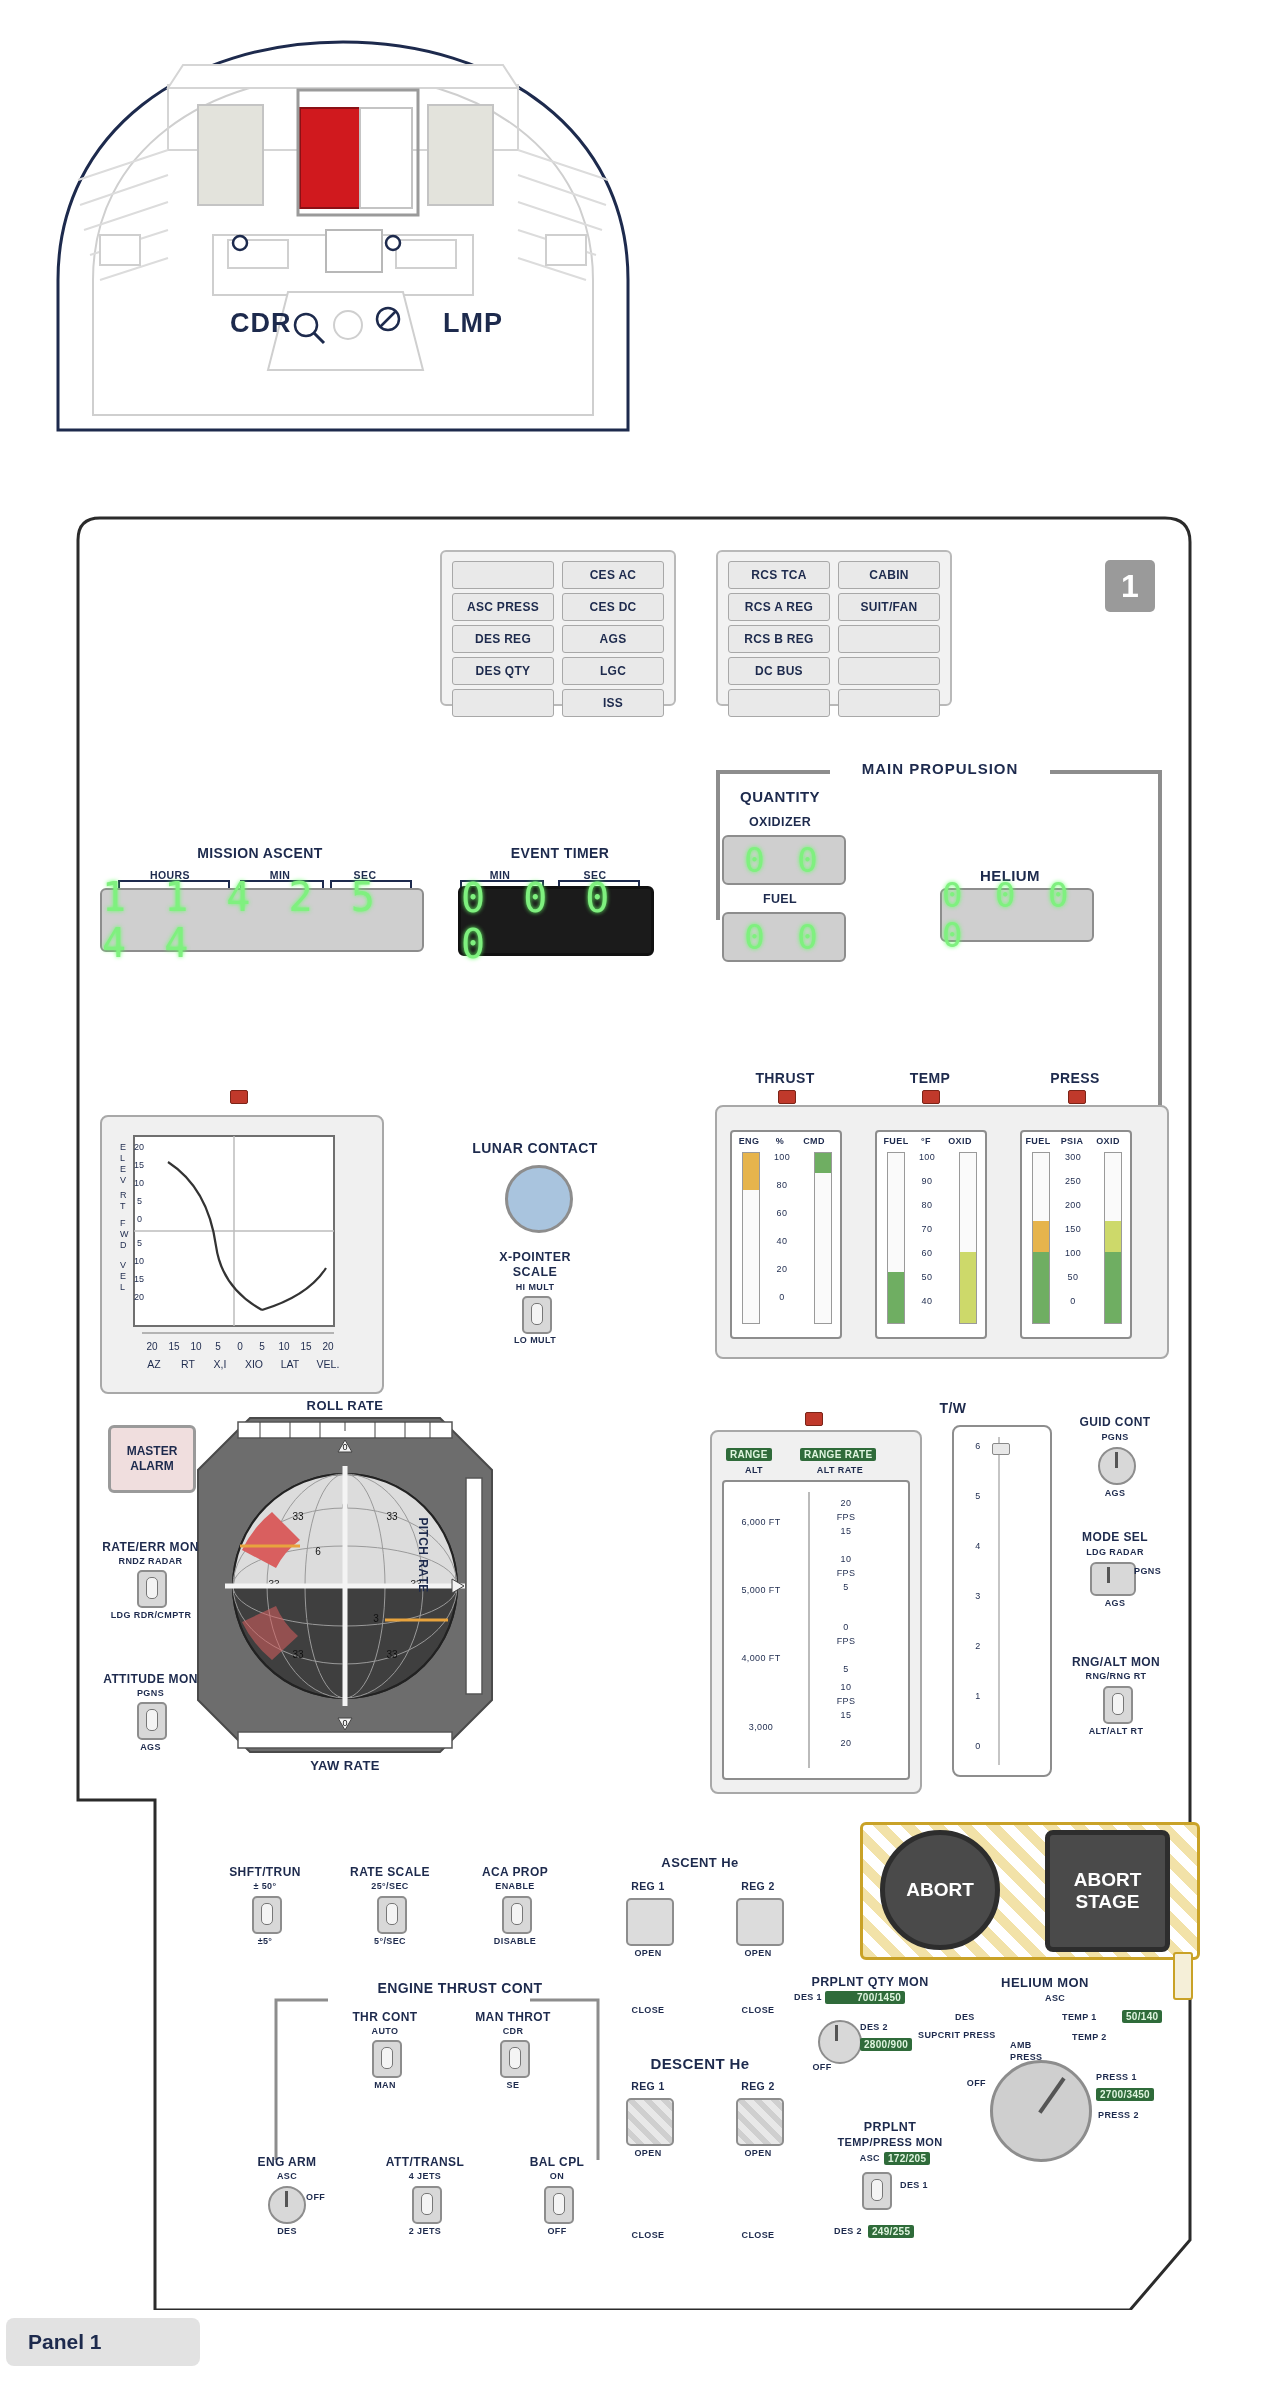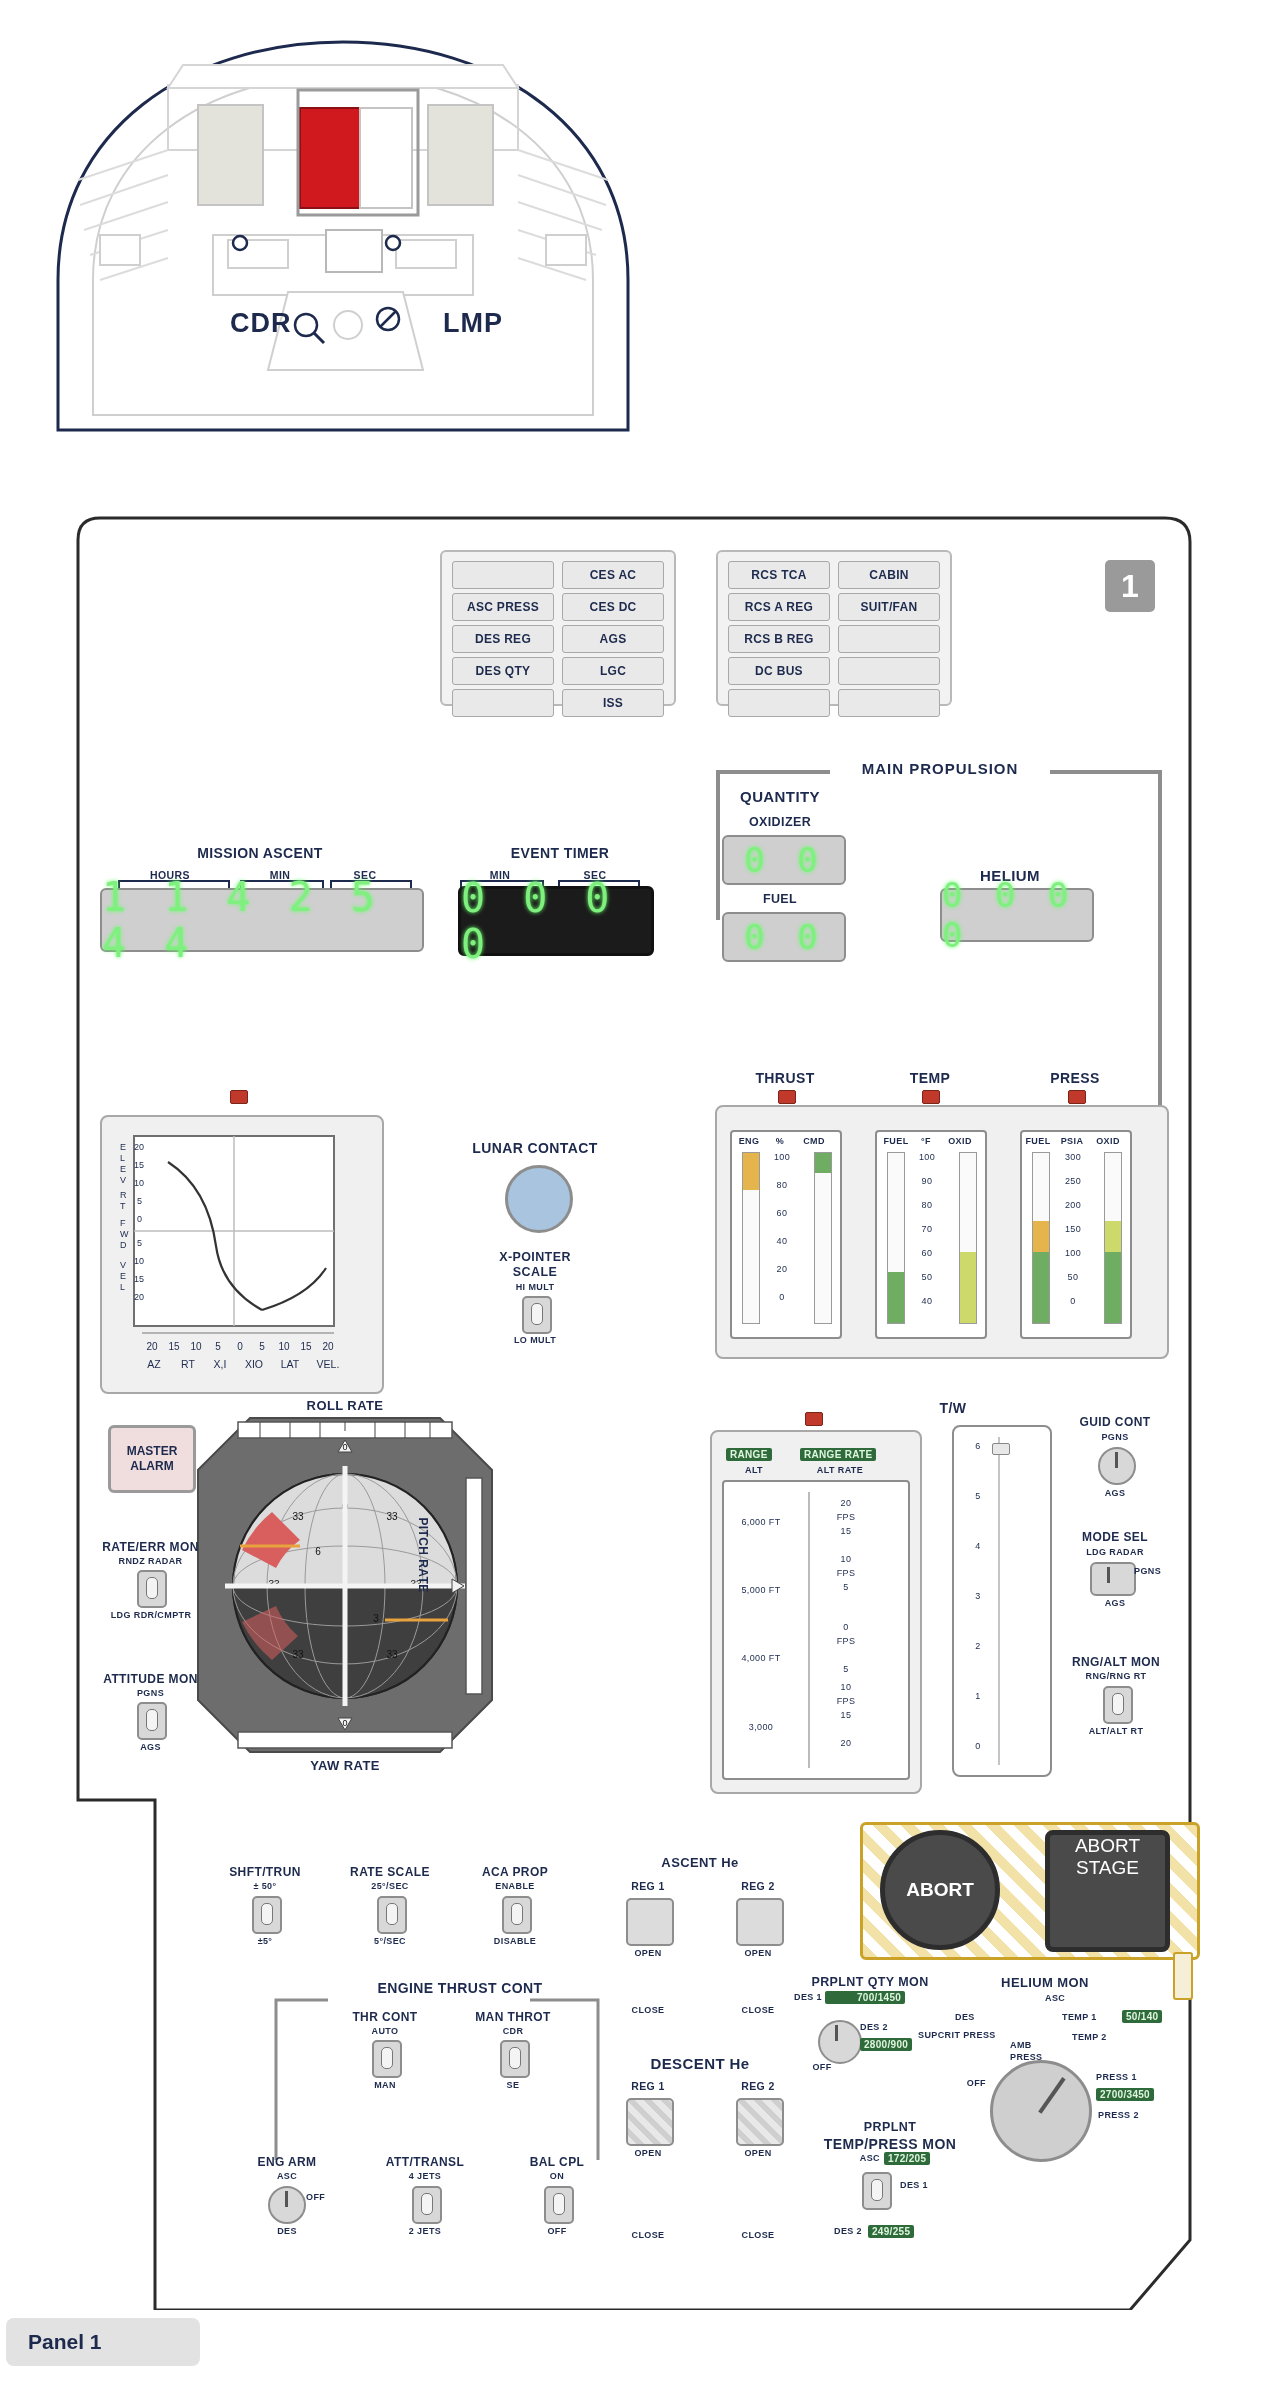--- a/index.html
+++ b/index.html
@@ -44,21 +44,21 @@
   
   .sw{position:absolute;width:26px;height:34px;background:#d8d8d8;border:2px solid #8d8d8d;border-radius:5px;}
   .sw:after{content:"";position:absolute;left:7px;top:5px;width:10px;height:20px;background:#f4f4f4;border:1.5px solid #777;border-radius:5px;}
   .rot{position:absolute;width:34px;height:34px;border-radius:50%;background:#d8d8d8;border:2px solid #8d8d8d;}
   .rot:after{content:"";position:absolute;left:15px;top:3px;width:3px;height:16px;background:#555;}
 
   
   .abort{position:absolute;width:110px;height:110px;border-radius:50%;background:#4a4a4a;border:5px solid #2d2d2d;
          color:#fff;font-size:19px;font-weight:bold;display:flex;align-items:center;justify-content:center;}
   .abortstage{position:absolute;width:115px;height:112px;border-radius:8px;background:#4a4a4a;border:5px solid #2d2d2d;
-         color:#fff;font-size:19px;font-weight:normal;display:flex;justify-content:center;text-align:center;line-height:1.15;}
+         color:#fff;font-size:19px;font-weight:bold;display:flex;align-items:center;justify-content:center;text-align:center;line-height:1.15;}
   .hatch{position:absolute;border:3px solid #c9a227;border-radius:6px;
          background:repeating-linear-gradient(45deg,#f2e2a8 0 10px,#ffffff 10px 20px);}
 
   
   .masteralarm{position:absolute;width:82px;height:62px;background:#f0dede;border:3px solid #9a9a9a;border-radius:6px;
        display:flex;flex-direction:column;align-items:center;justify-content:center;font-size:12px;font-weight:bold;color:#1d2a4d;line-height:1.25;}
 
   
   .chip{position:absolute;background:#2f6b3a;color:#dff5df;font-size:10px;font-weight:bold;padding:1px 4px;border-radius:2px;letter-spacing:.3px;}
 
@@ -523,21 +523,21 @@
 
   <div class="lab b" style="left:775px;top:1975px;width:190px;font-size:12.5px;">PRPLNT QTY MON</div>
   <div class="lab xs b" style="left:778px;top:1992px;width:44px;text-align:right;">DES 1</div>
   <div class="chip" style="left:825px;top:1991px;padding-left:32px;">700/1450</div>
   <div class="rot" style="left:818px;top:2020px;width:40px;height:40px;"></div>
   <div class="lab xs b" style="left:860px;top:2022px;width:46px;text-align:left;">DES 2</div>
   <div class="chip" style="left:860px;top:2038px;">2800/900</div>
   <div class="lab xs b" style="left:798px;top:2062px;width:48px;">OFF</div>
 
   <div class="lab b" style="left:790px;top:2120px;width:200px;font-size:12.5px;">PRPLNT</div>
-  <div class="lab b" style="left:790px;top:2136px;width:200px;font-size:14px;">TEMP/PRESS MON</div>
+  <div class="lab b" style="left:790px;top:2136px;width:200px;font-size:11px;">TEMP/PRESS MON</div>
   <div class="lab xs b" style="left:840px;top:2153px;width:40px;text-align:right;">ASC</div>
   <div class="chip" style="left:884px;top:2152px;">172/205</div>
   <div class="sw" style="left:862px;top:2172px;"></div>
   <div class="lab xs b" style="left:900px;top:2180px;width:50px;text-align:left;">DES 1</div>
   <div class="lab xs b" style="left:812px;top:2226px;width:50px;text-align:right;">DES 2</div>
   <div class="chip" style="left:868px;top:2225px;">249/255</div>
 
   <div class="lab b" style="left:955px;top:1975px;width:180px;font-size:13px;">HELIUM MON</div>
   <div class="lab xs b" style="left:1045px;top:1993px;width:46px;text-align:left;">ASC</div>
   <div class="lab xs b" style="left:1062px;top:2012px;width:60px;text-align:left;">TEMP 1</div>

